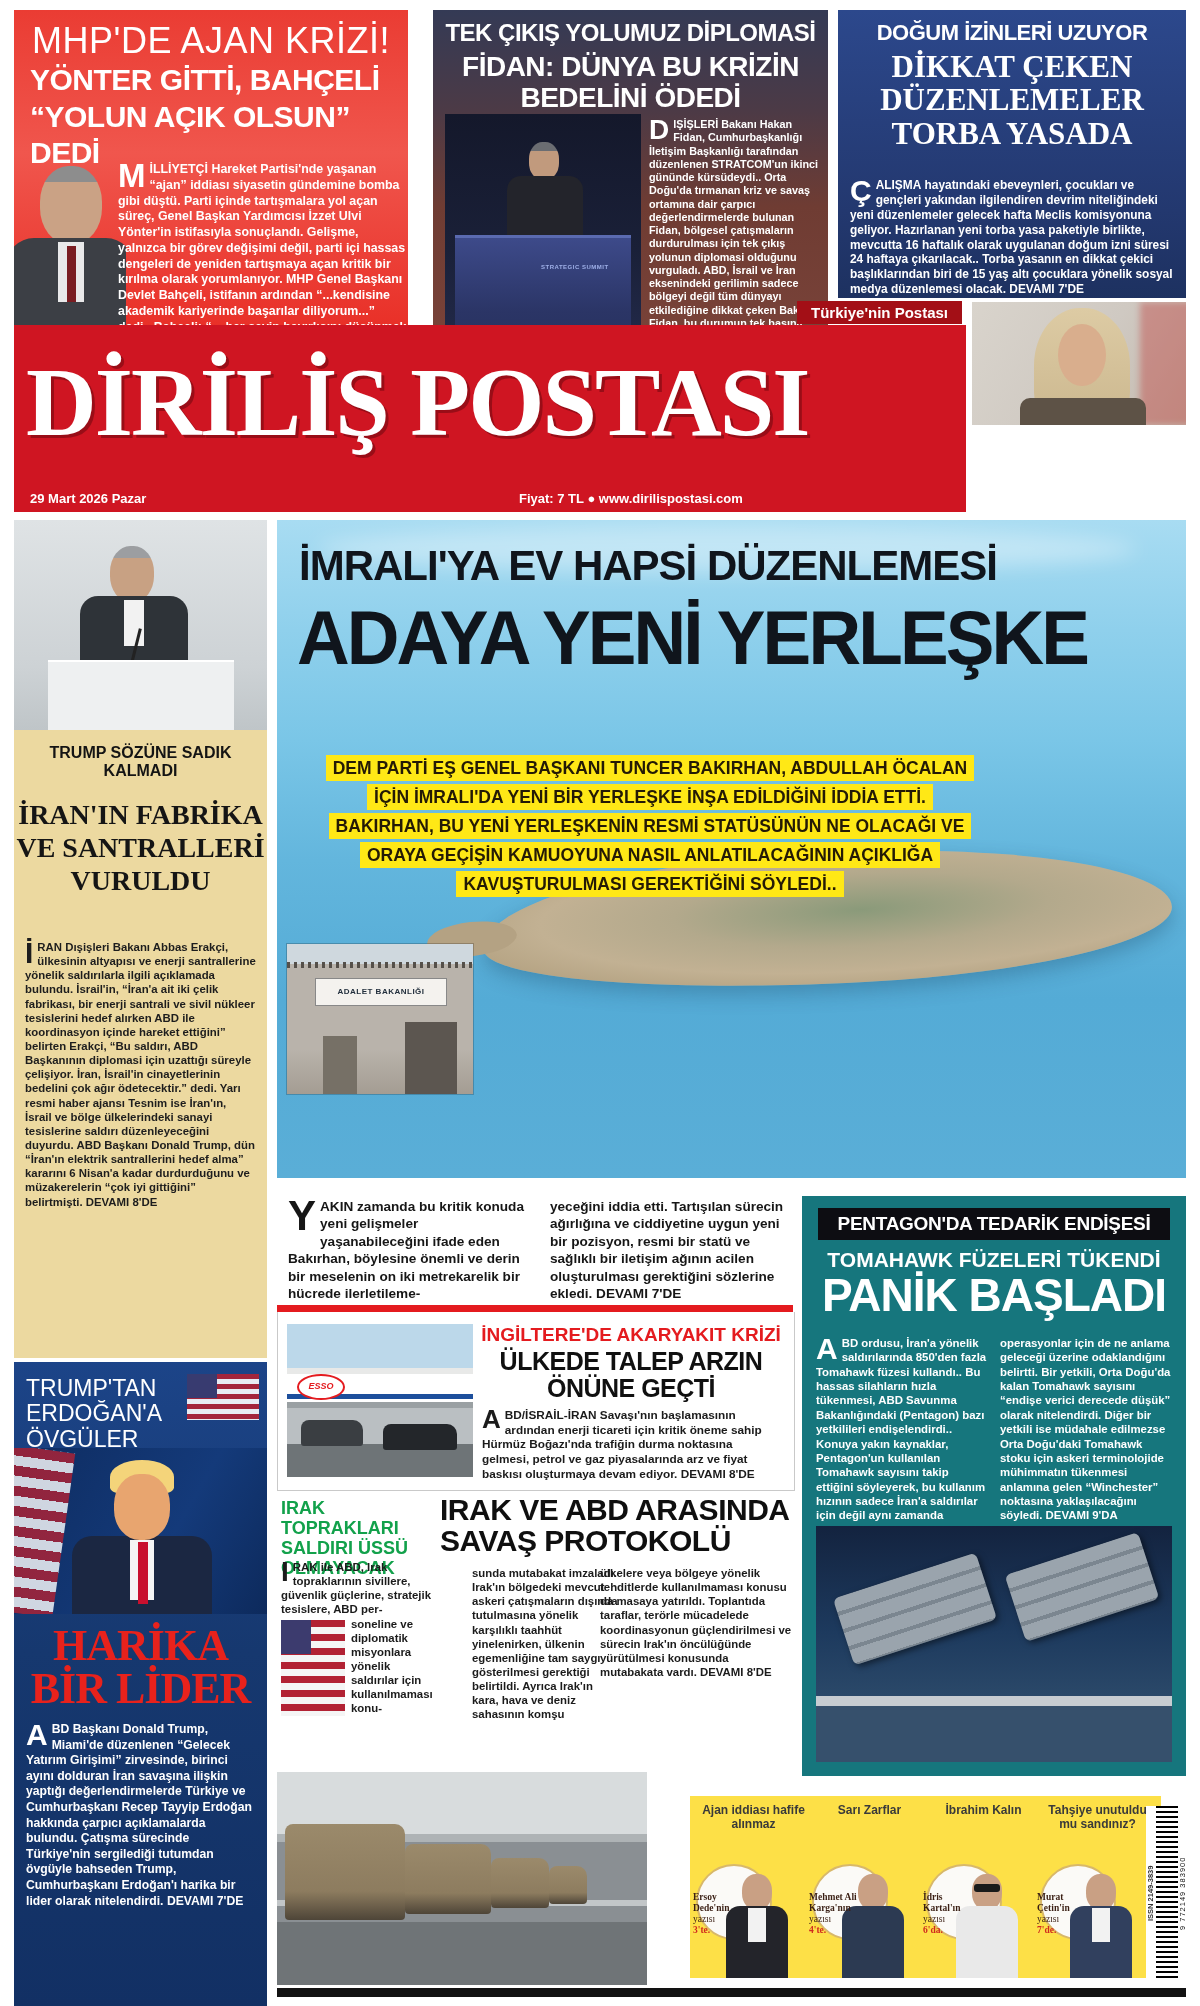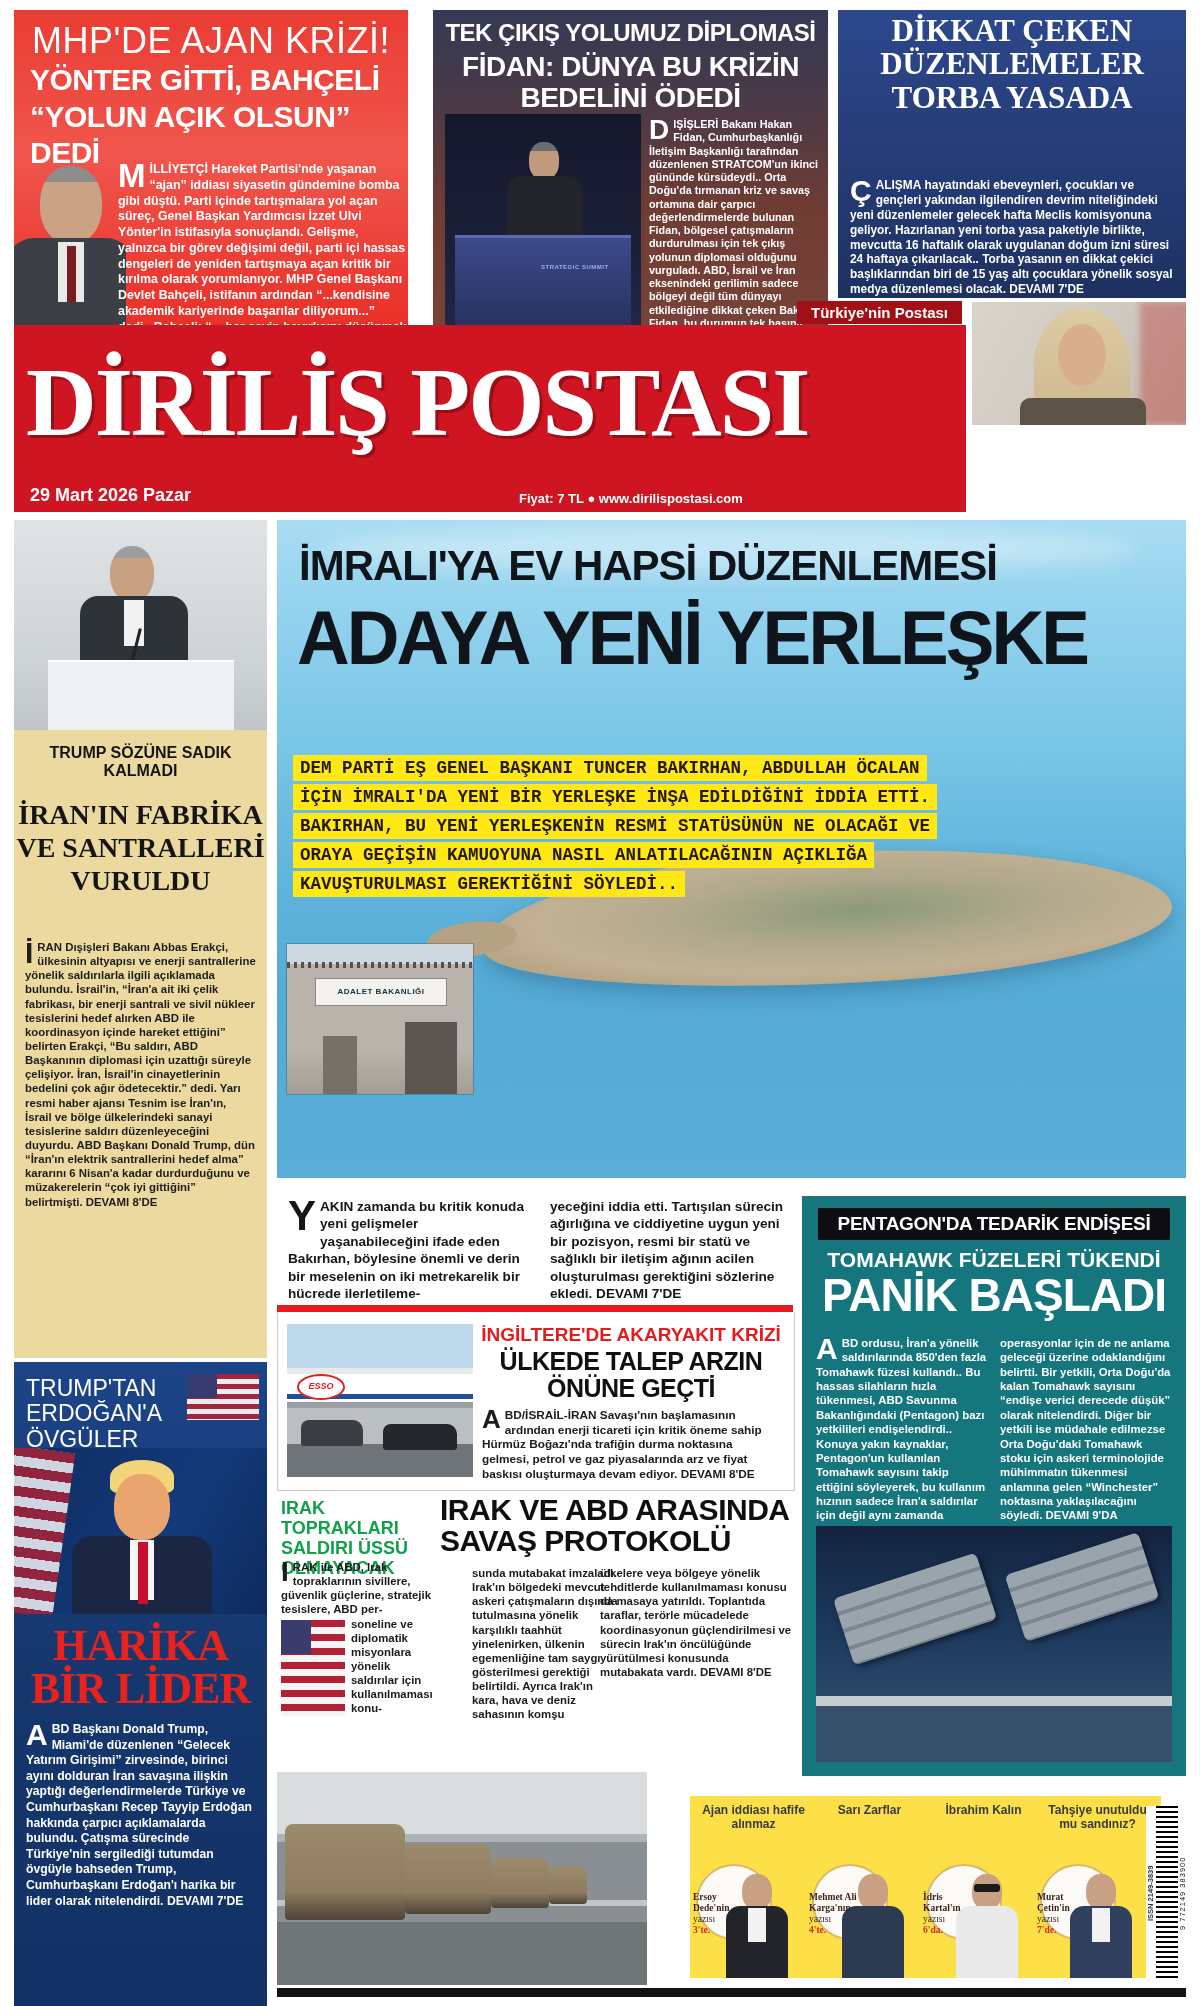--- a/index.html
+++ b/index.html
@@ -56,21 +56,21 @@
   #minister-photo .mface{position:absolute;left:86px;top:22px;width:48px;height:62px;border-radius:50%;background:#d9ae8d;}
   #minister-photo .mjacket{position:absolute;left:48px;top:96px;width:126px;height:30px;background:#5d5246;border-radius:10px 10px 0 0;}
 
   
   #masthead{left:14px;top:325px;width:952px;height:187px;background:#cf1522;}
   #masthead .tagtab{position:absolute;right:4px;top:-24px;background:#a30f16;color:#fff;font-weight:700;
         font-size:15px;padding:3px 14px;}
   #masthead .title{font-family:"Liberation Serif",serif;font-weight:700;font-size:98px;color:#fff;
         letter-spacing:-2px;line-height:1;padding:28px 0 0 12px;white-space:nowrap;
         text-shadow:3px 3px 0 rgba(110,8,14,.55);}
-  #masthead .date{position:absolute;left:16px;bottom:6px;color:#fff;font-weight:700;font-size:18px;}
+  #masthead .date{position:absolute;left:16px;bottom:6px;color:#fff;font-weight:700;font-size:13px;}
   #masthead .price{position:absolute;left:505px;bottom:6px;color:#fff;font-weight:700;font-size:13px;}
 
   
   #iran-box{left:14px;top:520px;width:253px;height:838px;background:#ecd9a0;}
   #erakci-photo{left:0;top:0;width:253px;height:210px;background:linear-gradient(180deg,#dfe3e5 0%,#cdd2d5 70%,#bfc5c8 100%);overflow:hidden;position:absolute;}
   #erakci-photo .ehead{position:absolute;left:96px;top:26px;width:44px;height:56px;border-radius:46%;
         background:linear-gradient(180deg,#9c9ea1 0 12px,#c8a183 12px);}
   #erakci-photo .esuit{position:absolute;left:66px;top:76px;width:108px;height:80px;border-radius:18px 18px 0 0;background:#2e3338;}
   #erakci-photo .eshirt{position:absolute;left:110px;top:80px;width:20px;height:46px;background:#f2f2f2;}
   #erakci-photo .epodium{position:absolute;left:34px;top:142px;width:186px;height:68px;background:#eef0f1;box-shadow:0 -2px 0 #fff;}
@@ -81,21 +81,21 @@
   #iran-box .body{position:absolute;left:11px;top:420px;width:231px;color:#1d1d1d;}
 
   
   #main-box{left:277px;top:520px;width:909px;height:658px;overflow:hidden;
         background:linear-gradient(180deg,#a8dcf2 0px,#8fd0ec 110px,#7ac6e7 220px,#63b6dd 340px,#54abd6 480px,#5aaed7 658px);}
   #main-box .cloud{position:absolute;left:40px;top:6px;width:820px;height:46px;border-radius:50%;
         background:rgba(255,255,255,.35);filter:blur(10px);}
   #main-box .kick{position:absolute;left:22px;top:22px;font-size:42px;font-weight:900;color:#10151c;letter-spacing:-1px;}
   #main-box .h{position:absolute;left:20px;top:74px;font-size:76px;font-weight:900;color:#10151c;
         letter-spacing:-3px;transform:scaleX(.96);transform-origin:left;}
-  .deck-wrap{position:absolute;left:16px;top:234px;width:658px;line-height:28px;font-family:Liberation Mono, monospace;}
+  .deck-wrap{position:absolute;left:44px;top:234px;width:658px;text-align:center;line-height:28px;}
   .deck{background:#ffe816;color:#241a05;font-weight:800;font-size:17.5px;padding:3px 7px;
         -webkit-box-decoration-break:clone;box-decoration-break:clone;}
   .island{position:absolute;left:205px;top:332px;width:690px;height:132px;
         background:radial-gradient(ellipse at 55% 45%,#8a9a7a 0%,#b3a98c 35%,#c2b193 60%,#a5926f 100%);
         border-radius:48% 52% 45% 55%/60% 55% 45% 40%;transform:rotate(-3deg);
         box-shadow:0 8px 20px rgba(20,60,90,.3);}
   .island2{position:absolute;left:150px;top:402px;width:90px;height:34px;border-radius:50%;
         background:#b4a283;transform:rotate(-6deg);}
   #prison-inset{position:absolute;left:10px;top:424px;width:186px;height:150px;overflow:hidden;
         background:linear-gradient(180deg,#cfd8de 0 20px,#b9b3ab 20px 70%,#a49d93 100%);
@@ -233,20 +233,21 @@
     <div id="fidan-photo" class="abs">
       <div class="fhead"></div>
       <div class="fsuit"></div>
       <div class="podium"></div>
       <div class="podtxt">STRATEGIC SUMMIT</div>
     </div>
     <p class="body"><span class="dc" style="font-size:28px;line-height:22px;">D</span><span class="lead">IŞİŞLERİ</span><span> Bakanı Hakan Fidan, Cumhurbaşkanlığı İletişim Başkanlığı tarafından düzenlenen STRATCOM'un ikinci gününde kürsüdeydi..  Orta Doğu'da tırmanan kriz ve savaş ortamına dair çarpıcı değerlendirmelerde bulunan Fidan, bölgesel çatışmaların durdurulması için tek çıkış yolunun diplomasi olduğunu vurguladı. ABD, İsrail ve İran eksenindeki gerilimin sadece bölgeyi değil tüm dünyayı etkilediğine dikkat çeken Bakan Fidan, bu durumun tek başına İsrail'in savaşı olmadığını ve tüm dünyanın bu krizin bedelini ödediğini ifade etti.</span> <span class="more">DEVAMI 7'DE</span></p>
   </div>
 
   <div id="top3" class="abs">
+    <div class="kick hl">DOĞUM İZİNLERİ UZUYOR</div>
     <div class="h">DİKKAT ÇEKEN DÜZENLEMELER TORBA YASADA</div>
     <p class="body"><span class="dc" style="font-size:30px;line-height:24px;">Ç</span><span class="lead">ALIŞMA</span><span> hayatındaki ebeveynleri, çocukları ve gençleri yakından ilgilendiren devrim niteliğindeki yeni düzenlemeler gelecek hafta Meclis komisyonuna geliyor.  Hazırlanan yeni torba yasa paketiyle birlikte, mevcutta 16 haftalık olarak uygulanan doğum izni süresi 24 haftaya çıkarılacak..  Torba yasanın en dikkat çekici başlıklarından biri de 15 yaş altı çocuklara yönelik sosyal medya düzenlemesi olacak.</span> <span class="more">DEVAMI 7'DE</span></p>
   </div>
 
   <div id="minister-photo" class="abs">
     <div class="redflag"></div>
     <div class="scarf"></div>
     <div class="mface"></div>
     <div class="mjacket"></div>
   </div>

